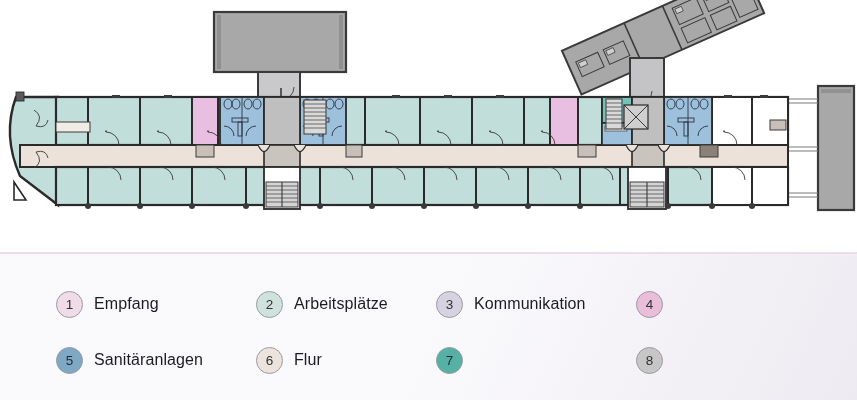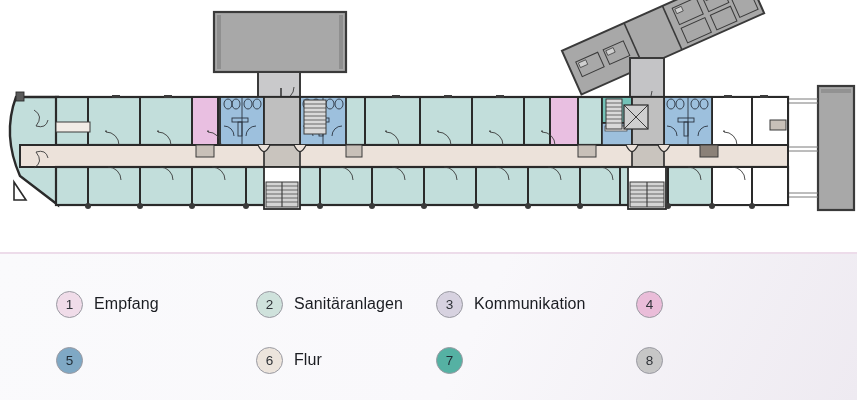--- a/index.html
+++ b/index.html
@@ -347,34 +347,35 @@
   <div class="legend-panel">
     <div class="legend-grid">
 
       <div class="legend-item">
         <span class="badge" style="background:#f0dce9">1</span>
         <span class="legend-label">Empfang</span>
       </div>
 
       <div class="legend-item">
         <span class="badge" style="background:#cfe2dc">2</span>
-        <span class="legend-label">Sanitäranlagen</span>
+        <span class="legend-label">Arbeitsplätze</span>
       </div>
 
       <div class="legend-item">
         <span class="badge" style="background:#d7d2e0">3</span>
         <span class="legend-label">Kommunikation</span>
       </div>
 
       <div class="legend-item">
         <span class="badge" style="background:#eabdd9">4</span>
       </div>
 
       <div class="legend-item">
         <span class="badge dark" style="background:#7fa8c4">5</span>
+        <span class="legend-label">Sanitäranlagen</span>
       </div>
 
       <div class="legend-item">
         <span class="badge" style="background:#ece4dc">6</span>
         <span class="legend-label">Flur</span>
       </div>
 
       <div class="legend-item">
         <span class="badge dark" style="background:#55b1a3">7</span>
       </div>

